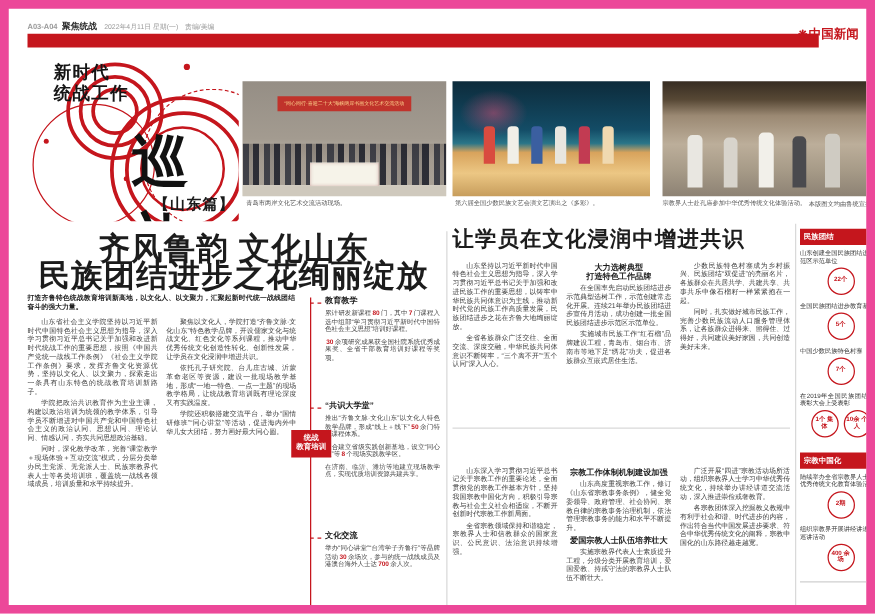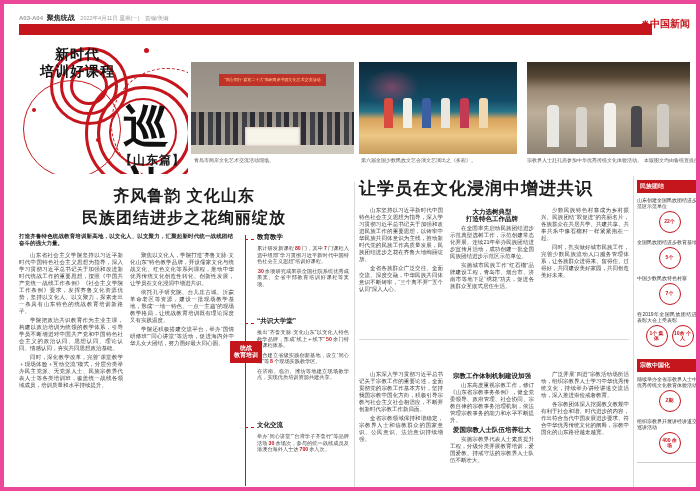--- a/index.html
+++ b/index.html
@@ -1,28 +1,28 @@
 <!DOCTYPE html>
 <html><head>
 <meta charset="utf-8">
 <style>
   html,body{margin:0;padding:0;background:#ffffff;}
   .page{position:relative;width:700px;height:491px;background:#fff;overflow:hidden;
-        font-family:"Liberation Sans","DejaVu Sans",sans-serif;border:4px solid #ec4899;box-sizing:border-box;}
+        font-family:"Liberation Sans","DejaVu Sans",sans-serif;border:7px solid #ec4899;box-sizing:border-box;}
   
   .meta{position:absolute;top:9px;left:15px;font-size:6px;color:#8a8a8a;white-space:nowrap;}
   .meta .ed{font-weight:bold;color:#9a9a9a;}
   .meta .sec{font-weight:bold;color:#2b2b2b;font-size:7px;margin:0 4px 0 2px;}
   .meta .dt{color:#9a9a9a;font-size:5.5px;}
   .redbar{position:absolute;top:20px;left:15px;width:633px;height:11px;background:#c5161d;}
   .logo{position:absolute;top:13px;right:6px;color:#c5161d;font-weight:bold;font-size:10px;
         font-family:"Liberation Serif","DejaVu Serif",serif;white-space:nowrap;}
   .logo .mark{font-size:9px;margin-right:1px;}
   
-  .mast{position:absolute;left:12px;top:34px;width:172px;height:136px;overflow:hidden;text-align:center;}
+  .mast{position:absolute;left:12px;top:34px;width:172px;height:136px;overflow:hidden;}
   .ring{position:absolute;border-radius:50%;border-style:solid;border-color:#c5161d;}
   .dot{position:absolute;border-radius:50%;background:#c5161d;}
   .mast-line{position:absolute;left:24px;top:8px;font-size:14px;line-height:17px;font-weight:bold;color:#151515;z-index:3;letter-spacing:1px;}
   .mast-title{position:absolute;left:86px;top:58px;font-size:46px;font-weight:bold;color:#111;z-index:3;letter-spacing:-2px;}
   .mast-tag{position:absolute;left:104px;top:114px;font-size:12px;font-weight:bold;color:#1a1a1a;z-index:3;letter-spacing:1px;}
   
   .photo{position:absolute;top:58px;height:92px;overflow:hidden;}
   .caption{position:absolute;top:153px;font-size:5px;line-height:6px;color:#555;}
   .credit{position:absolute;top:153px;font-size:5px;color:#555;}
   
@@ -36,21 +36,21 @@
   .p1 .floor{position:absolute;bottom:0;left:0;width:100%;height:9%;background:#cfc9bd;}
   
   .p2{left:355px;width:158px;background:linear-gradient(180deg,#0d2b3b 0%,#134c66 42%,#2a7588 54%,#d8a35c 62%,#ecc784 80%,#c79d5c 100%);}
   .perf{position:absolute;bottom:28%;width:9px;height:30px;border-radius:3px 3px 0 0;}
   .p2 .glow{position:absolute;top:8%;left:4%;width:34%;height:40%;background:radial-gradient(closest-side,rgba(220,80,120,.5),rgba(220,80,120,0));}
   
   .p3{left:523px;width:163px;background:linear-gradient(180deg,#372d22 0%,#574835 16%,#9b8973 30%,#bcae9a 55%,#a69a87 78%,#8d8274 100%);}
   .fig{position:absolute;bottom:8%;border-radius:4px 4px 0 0;}
   
   .hl{position:absolute;font-weight:bold;color:#1c1c1c;letter-spacing:1px;}
-  .hl1{left:15px;top:181px;width:330px;font-size:16px;line-height:22px;text-align:center;}
+  .hl1{left:15px;top:181px;width:330px;font-size:25px;line-height:22px;text-align:center;}
   .hl2{left:355px;top:175px;width:272px;font-size:17px;line-height:19px;}
   .hl3{left:355px;top:341px;width:272px;font-size:17px;line-height:19px;}
   .lead{position:absolute;left:15px;top:229px;width:214px;font-size:5.5px;line-height:7px;font-weight:bold;color:#222;text-align:justify;}
   .col{position:absolute;font-size:5.5px;line-height:7px;color:#3c3c3c;text-align:justify;}
   .col p{margin:0 0 2px 0;text-indent:2em;}
   .subhd{font-size:6.5px;font-weight:bold;color:#1b1b1b;text-align:center;text-indent:0!important;margin:1px 0 3px 0!important;}
   
   .info{position:absolute;left:240px;top:227px;width:105px;height:259px;}
   .spine{position:absolute;left:1px;top:4px;bottom:4px;border-left:1px solid #c5161d;}
   .tag{position:absolute;left:-14px;top:110px;width:30px;background:#c5161d;color:#fff;font-size:6px;line-height:7px;
@@ -96,21 +96,21 @@
     <div class="ring" style="left:69px;top:36px;width:112px;height:112px;border-width:3px;"></div>
     <div class="ring" style="left:81px;top:48px;width:88px;height:88px;border-width:3px;"></div>
     <div class="ring" style="left:93px;top:60px;width:64px;height:64px;border-width:2px;"></div>
     <div class="ring" style="left:7px;top:42px;width:96px;height:96px;border-width:1px;"></div>
     <div class="ring" style="left:95px;top:30px;width:110px;height:110px;border-width:1px;border-style:dashed;"></div>
     <div class="dot" style="left:128px;top:10px;width:5px;height:5px;"></div>
     <div class="dot" style="left:16px;top:70px;width:4px;height:4px;"></div>
     <div class="dot" style="left:80px;top:100px;width:4px;height:4px;"></div>
     <div class="mast-line">
       <div>新时代</div>
-      <div>培训好课程</div>
+      <div>统战工作</div>
     </div>
     <div class="mast-title">巡礼</div>
     <div class="mast-tag">【山东篇】</div>
   </div>
 
   <div class="photo p1">
     <div class="banner">“同心同行·喜迎二十大”海峡两岸书画文化艺术交流活动</div>
     <div class="crowd"></div>
     <div class="painting"></div>
     <div class="floor"></div>

